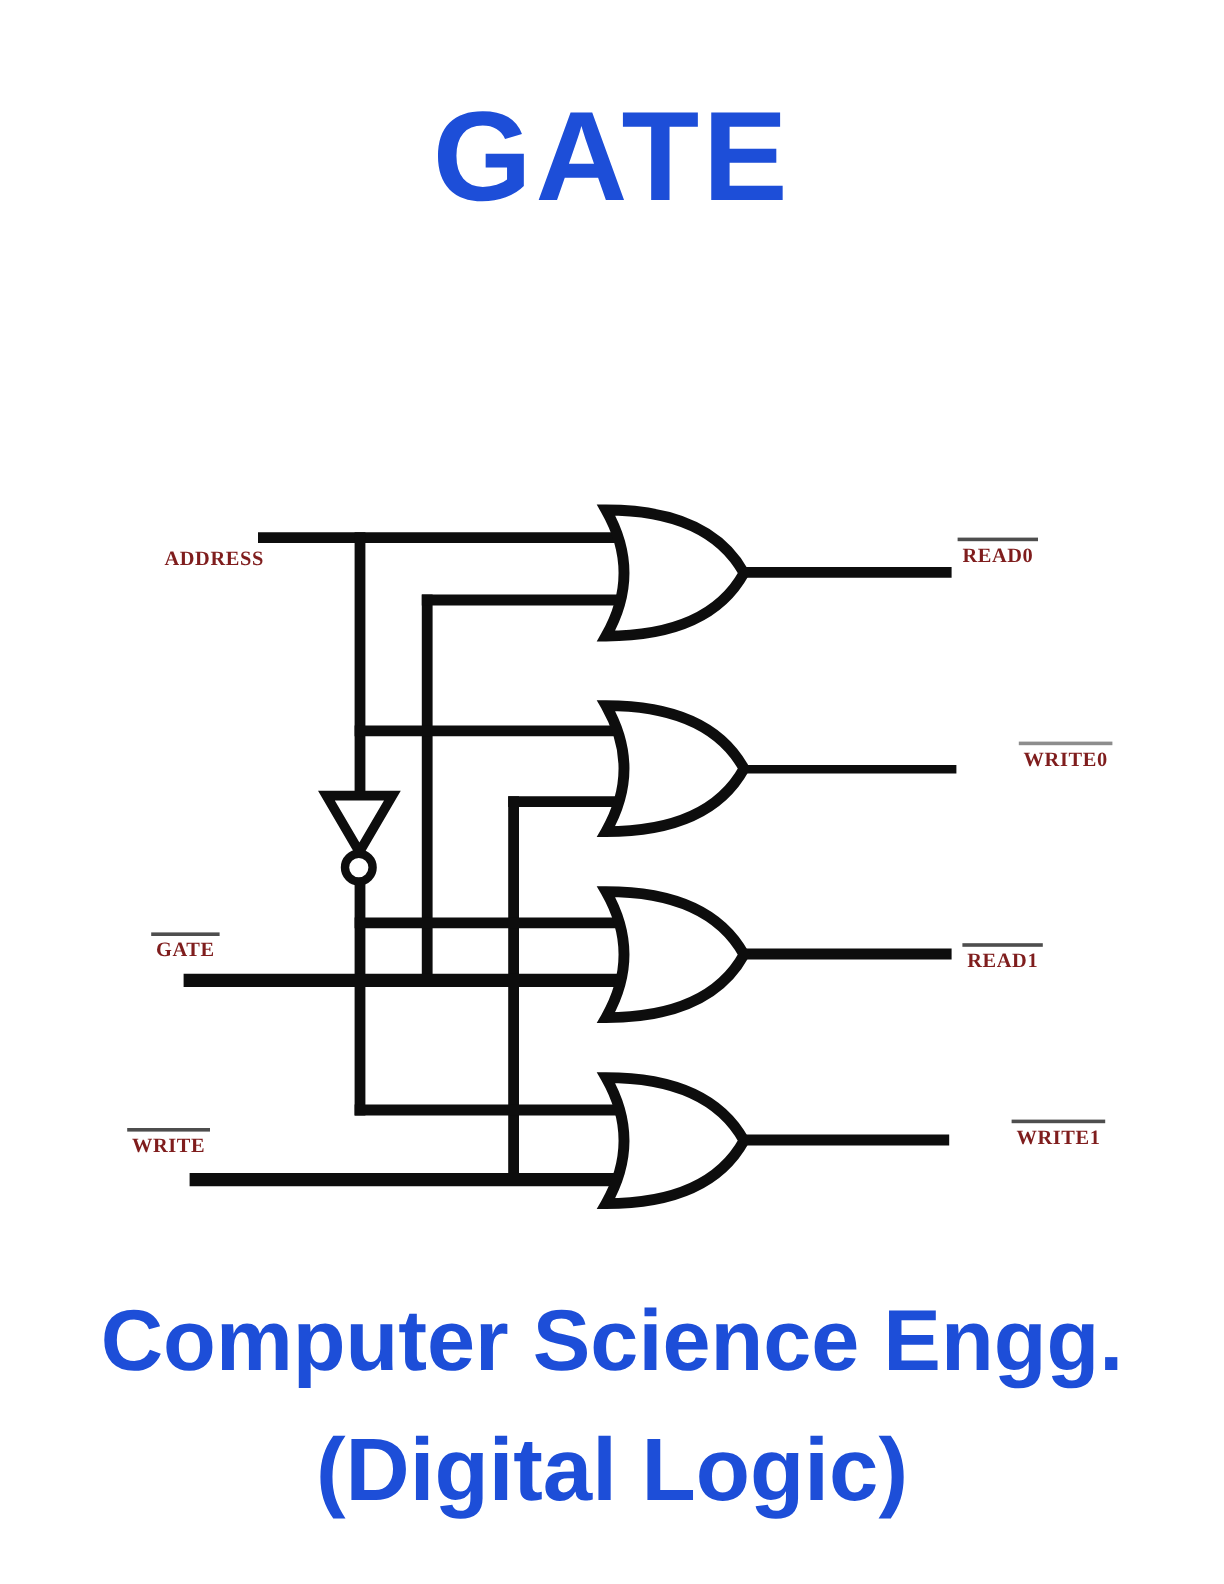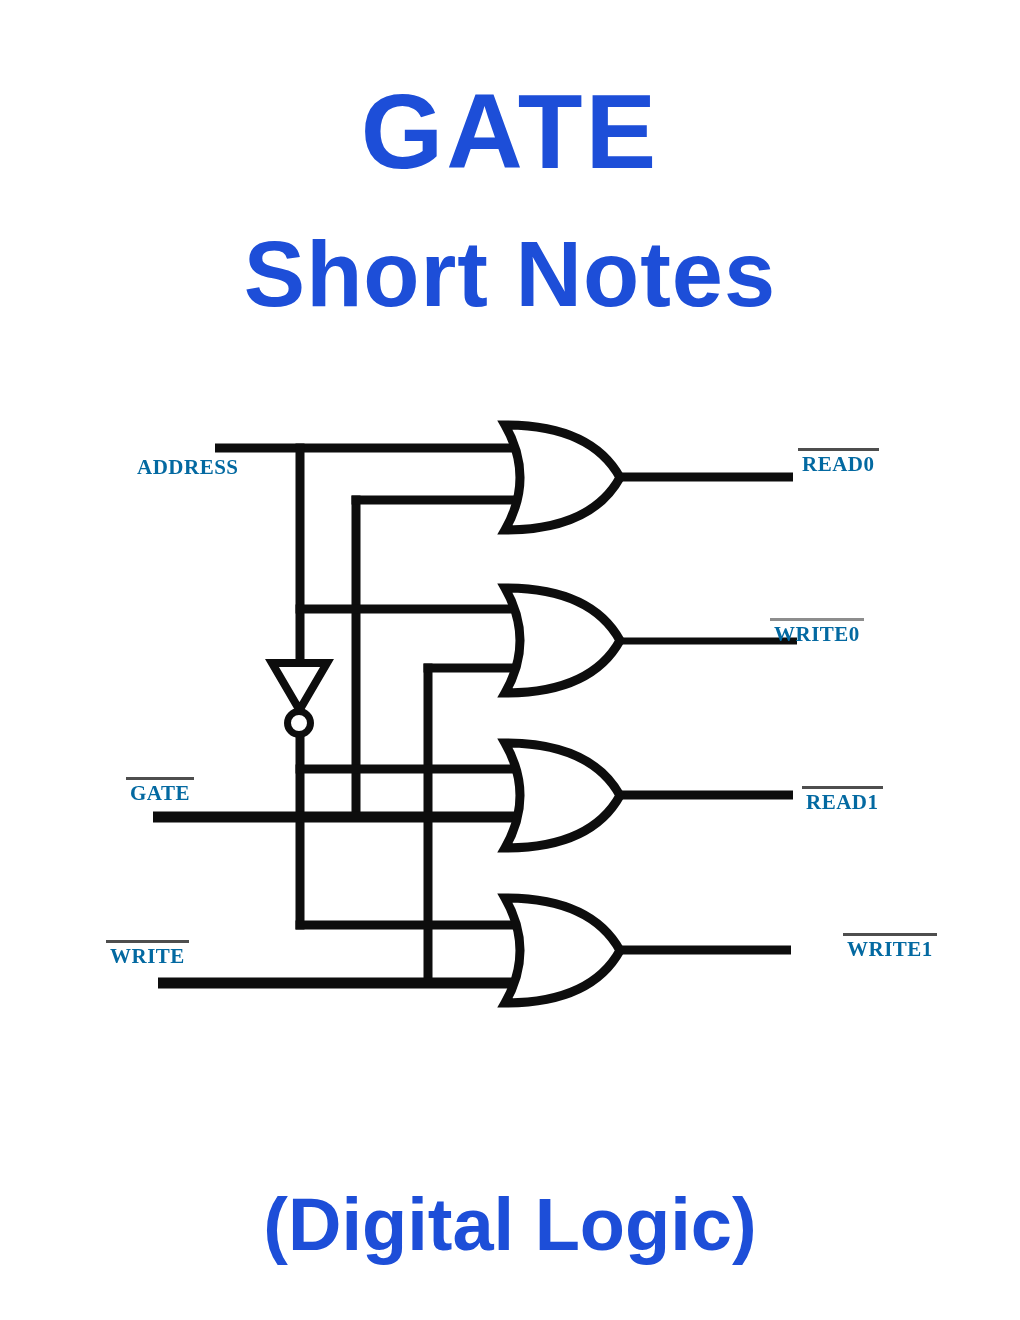--- a/index.html
+++ b/index.html
@@ -10,36 +10,35 @@
   .big {
     position:absolute; left:0; width:100%; text-align:center;
     font-weight:bold; color:#1d4ed8; line-height:1; white-space:nowrap;
   }
   .title    { top:78px;  font-size:106px; letter-spacing:3px; }
   .subtitle { top:228px; font-size:92px;  letter-spacing:1px; }
   .footer1  { top:1082px; font-size:72px; }
   .footer2  { top:1188px; font-size:74px; }
   .clabel {
     position:absolute; font-family:"Liberation Serif", serif; font-weight:bold;
-    font-size:21px; color:#0369a1; line-height:1; letter-spacing:0.5px; white-space:nowrap;
+    font-size:17px; color:#7f1d1d; line-height:1; letter-spacing:0.5px; white-space:nowrap;
   }
   .ovl {
     display:inline-block; padding:3px 4px 0 4px; margin-left:-4px;
     border-top:3px solid #4e4e4e;
   }
   .ovl-gray { border-top-color:#8d8d8d; }
   svg.circuit { position:absolute; left:0; top:0; }
 </style>
 </head>
 <body>
 
 <div class="page">
 
   <div class="big title">GATE</div>
-  <div class="big subtitle">Short Notes</div>
 
   <svg class="circuit" width="1020" height="1320" viewBox="0 0 1020 1320">
     <g stroke="#0d0d0d" fill="none">
 
       <line x1="215" y1="448" x2="538" y2="448" stroke-width="9"></line>
       <line x1="300" y1="443.5" x2="300" y2="666" stroke-width="9"></line>
       <line x1="356" y1="495.5" x2="356" y2="821" stroke-width="9"></line>
       <line x1="351.5" y1="500" x2="538" y2="500" stroke-width="9"></line>
       <line x1="295.5" y1="609" x2="540" y2="609" stroke-width="9"></line>
       <line x1="428" y1="663.5" x2="428" y2="987" stroke-width="9"></line>
@@ -75,25 +74,26 @@
   <div class="clabel" style="left:130px; top:777px;">
     <span class="ovl">GATE</span>
   </div>
   <div class="clabel" style="left:110px; top:940px;">
     <span class="ovl">WRITE</span>
   </div>
 
   <div class="clabel" style="left:802px; top:448px;">
     <span class="ovl">READ0</span>
   </div>
-  <div class="clabel" style="left:774px; top:618px;">
+  <div class="clabel" style="left:853px; top:618px;">
     <span class="ovl ovl-gray">WRITE0</span>
   </div>
   <div class="clabel" style="left:806px; top:786px;">
     <span class="ovl">READ1</span>
   </div>
   <div class="clabel" style="left:803px; top:933px;margin-left:44px;">
     <span class="ovl">WRITE1</span>
   </div>
 
+  <div class="big footer1">Computer Science Engg.</div>
   <div class="big footer2">(Digital Logic)</div>
 
 </div>
 
 </body></html>

